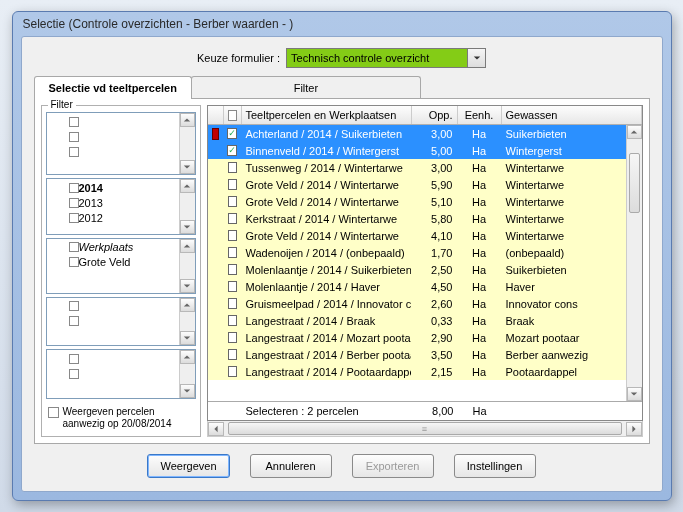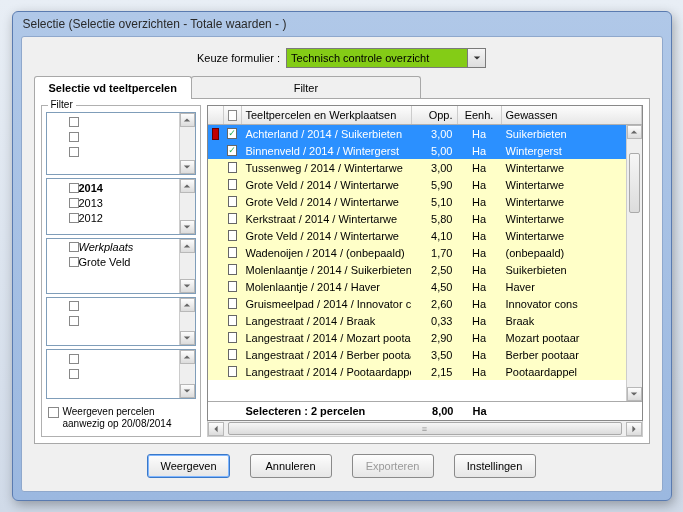--- a/index.html
+++ b/index.html
@@ -231,21 +231,21 @@
   .vsb {
     position:absolute;right:0;top:0;bottom:0;width:16px;
     background:#efefef;border-left:1px solid #ccc;
     display:flex;flex-direction:column;
   }
   .vsb-thumb{margin:14px 2px 0 2px;height:60px;background:linear-gradient(#f6f6f6,#dcdcdc);border:1px solid #aaa;border-radius:2px;}
   .grid-footer{
     display:flex;
     border-top:1px solid #aaa;
     font-size:11px;
-    font-weight:bold;
+    font-weight:normal;
     padding:3px 0;
     background:#fff;
   }
   .grid-footer > div{padding:0 4px;}
   .hsb{
     height:16px;background:#efefef;border:1px solid #ccc;border-top:none;
     display:flex;align-items:center;position:relative;
   }
   .hsb-thumb{position:absolute;left:20px;right:20px;top:1px;bottom:1px;background:linear-gradient(#f6f6f6,#dcdcdc);border:1px solid #aaa;border-radius:2px;display:flex;align-items:center;justify-content:center;color:#999;font-size:9px;}
   .button-row{
@@ -267,21 +267,21 @@
     border:1px solid #3a78c8;
     box-shadow:0 0 0 1px #7fb6ff inset;
   }
   .btn.disabled{color:#9a9a9a;}
   svg.tri{width:8px;height:8px;}
 </style>
 </head>
 <body>
 
 <div class="window">
-  <div class="titlebar">Selectie (Selectie overzichten - Totale waarden - )</div>
+  <div class="titlebar">Selectie (Controle overzichten - Berber waarden - )</div>
 
   <div class="client">
 
     <div class="form-row">
       <label>Keuze formulier :</label>
       <div class="combo">
         <span>Technisch controle overzicht</span>
         <div class="drop">
           <svg class="tri" viewBox="0 0 10 10">
               <path d="M1 3 L5 7 L9 3 Z" fill="#333"></path>
@@ -589,21 +589,21 @@
                 <div class="c-gew">Mozart pootaar</div>
               </div>
               <div class="grow">
                 <div class="c-mark"></div>
                 <div class="c-cb">
                   <span class="cbx"></span>
                 </div>
                 <div class="c-name">Langestraat / 2014 / Berber pootaar</div>
                 <div class="c-opp" style="text-align:right">3,50</div>
                 <div class="c-eenh" style="text-align:center">Ha</div>
-                <div class="c-gew">Berber pootaar</div>
+                <div class="c-gew">Berber aanwezig</div>
               </div>
               <div class="grow">
                 <div class="c-mark"></div>
                 <div class="c-cb">
                   <span class="cbx"></span>
                 </div>
                 <div class="c-name">Langestraat / 2014 / Pootaardappel</div>
                 <div class="c-opp" style="text-align:right">2,15</div>
                 <div class="c-eenh" style="text-align:center">Ha</div>
                 <div class="c-gew">Pootaardappel</div>

